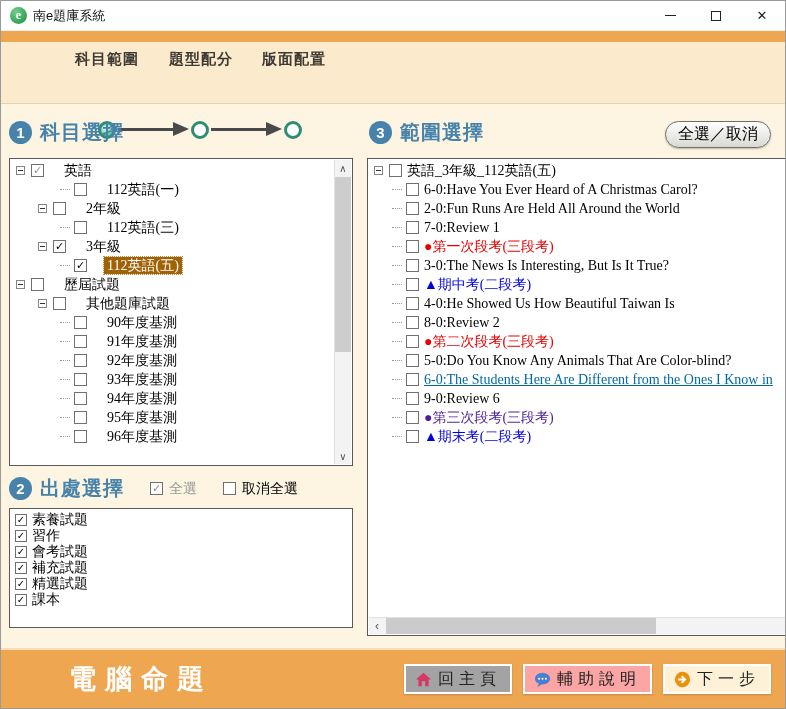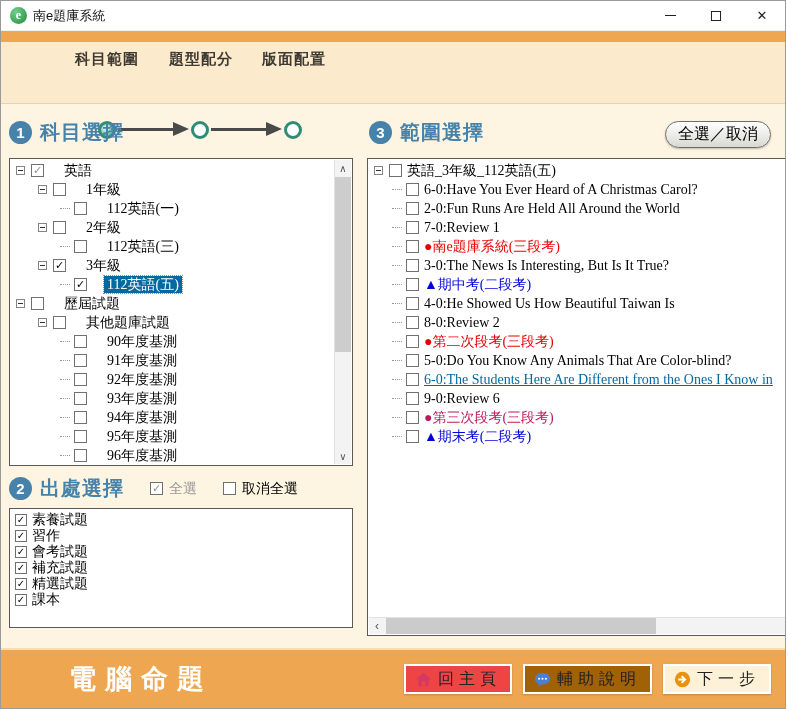--- a/index.html
+++ b/index.html
@@ -51,21 +51,21 @@
     margin-right:6px;flex:0 0 auto;}
   .exp::after{content:"";position:absolute;left:1px;top:3px;width:5px;height:1px;background:#333;}
   .conn{width:10px;height:1px;border-top:1px dotted #9a9a9a;margin-right:4px;flex:0 0 auto;}
   .cb{width:13px;height:13px;border:1px solid #707070;background:#fff;flex:0 0 auto;
     font-size:11px;line-height:11px;text-align:center;font-weight:bold;color:#000;
     font-family:"DejaVu Sans",sans-serif;}
   .cb.gray{color:#8f8f8f;}
   .tlabel{padding:0 3px;line-height:17px;}
   .left-tree .tlabel{margin-left:17px;}
   .right-tree .tlabel{margin-left:2px;}
-  .tlabel.sel{background:#0369a1;color:#fff;outline:1px dotted #c58a3a;}
+  .tlabel.sel{background:#a16207;color:#fff;outline:1px dotted #c58a3a;}
   
   .vscroll{position:absolute;top:1px;right:1px;width:17px;bottom:1px;background:#f3f3f3;
     border-left:1px solid #e2e2e2;}
   .vscroll .sb-arrow{position:absolute;left:0;width:16px;height:16px;color:#555;font-size:10px;
     display:flex;align-items:center;justify-content:center;background:#f3f3f3;}
   .vscroll .up{top:0;}
   .vscroll .down{bottom:0;}
   .vthumb{position:absolute;left:0;top:17px;width:16px;height:175px;background:#cdcdcd;}
   .hscroll{position:absolute;left:1px;right:1px;bottom:1px;height:17px;background:#f3f3f3;
     border-top:1px solid #e2e2e2;}
@@ -88,22 +88,22 @@
     font-size:16px;color:#000;display:flex;align-items:center;justify-content:center;
     box-shadow:0 1px 2px rgba(0,0,0,.25);}
   
   .footer{position:absolute;left:0;bottom:0;width:100%;height:60px;background:#efa651;
     border-top:2px solid #f8ddb6;display:flex;align-items:center;}
   .brand{margin-left:68px;font-size:27px;font-weight:bold;color:#fff;letter-spacing:9px;}
   .footer-btns{margin-left:auto;margin-right:14px;display:flex;gap:11px;}
   .f-btn{height:30px;display:flex;align-items:center;border:2px solid #fff;
     box-shadow:0 1px 2px rgba(0,0,0,.2);padding:0 9px;font-size:16px;color:#222;}
   .f-btn .lbl{letter-spacing:5px;margin-left:6px;}
-  .btn-home{background:#ef4444;}
-  .btn-help{background:#a16207;}
+  .btn-home{background:#a3a3a3;}
+  .btn-help{background:#fca5a5;}
   .btn-next{background:#fdf1d8;}
   .icon16{width:17px;height:17px;flex:0 0 auto;}
 </style>
 </head>
 <body>
 
 <div class="window">
 
   <div class="titlebar">
     <div class="app-icon">e</div>
@@ -143,26 +143,20 @@
 
   <div class="panel" style="left:8px;top:157px;width:344px;height:308px;">
     <div class="tree left-tree">
         <div class="trow">
           <span class="ind" style="width: 4px;"></span>
           <span class="exp"></span>
           <span class="cb gray">✓</span>
           <span class="tlabel">英語</span>
         </div>
         <div class="trow">
-          <span class="ind" style="width: 26px;"></span>
-          <span class="exp"></span>
-          <span class="cb"></span>
-          <span class="tlabel">1年級</span>
-        </div>
-        <div class="trow">
           <span class="ind" style="width: 48px;"></span>
           <span class="conn"></span>
           <span class="cb"></span>
           <span class="tlabel">112英語(一)</span>
         </div>
         <div class="trow">
           <span class="ind" style="width: 26px;"></span>
           <span class="exp"></span>
           <span class="cb"></span>
           <span class="tlabel">2年級</span>
@@ -318,21 +312,21 @@
         <div class="trow">
           <span class="ind" style="width: 22px;"></span>
           <span class="conn"></span>
           <span class="cb"></span>
           <span class="tlabel" style="color: rgb(0, 0, 0);">7-0:Review 1</span>
         </div>
         <div class="trow">
           <span class="ind" style="width: 22px;"></span>
           <span class="conn"></span>
           <span class="cb"></span>
-          <span class="tlabel" style="color: rgb(230, 0, 0);">●南e題庫系統(三段考)</span>
+          <span class="tlabel" style="color: rgb(230, 0, 0);">●第一次段考(三段考)</span>
         </div>
         <div class="trow">
           <span class="ind" style="width: 22px;"></span>
           <span class="conn"></span>
           <span class="cb"></span>
           <span class="tlabel" style="color: rgb(0, 0, 0);">3-0:The News Is Interesting, But Is It True?</span>
         </div>
         <div class="trow">
           <span class="ind" style="width: 22px;"></span>
           <span class="conn"></span>
@@ -372,21 +366,21 @@
         <div class="trow">
           <span class="ind" style="width: 22px;"></span>
           <span class="conn"></span>
           <span class="cb"></span>
           <span class="tlabel" style="color: rgb(0, 0, 0);">9-0:Review 6</span>
         </div>
         <div class="trow">
           <span class="ind" style="width: 22px;"></span>
           <span class="conn"></span>
           <span class="cb"></span>
-          <span class="tlabel" style="color: #be185d;">●第三次段考(三段考)</span>
+          <span class="tlabel" style="color: #4c1d95;">●第三次段考(三段考)</span>
         </div>
         <div class="trow">
           <span class="ind" style="width: 22px;"></span>
           <span class="conn"></span>
           <span class="cb"></span>
           <span class="tlabel" style="color: rgb(0, 0, 221);">▲期末考(二段考)</span>
         </div>
       </div>
     <div class="hscroll">
       <div class="sb-arrow left">‹</div>

